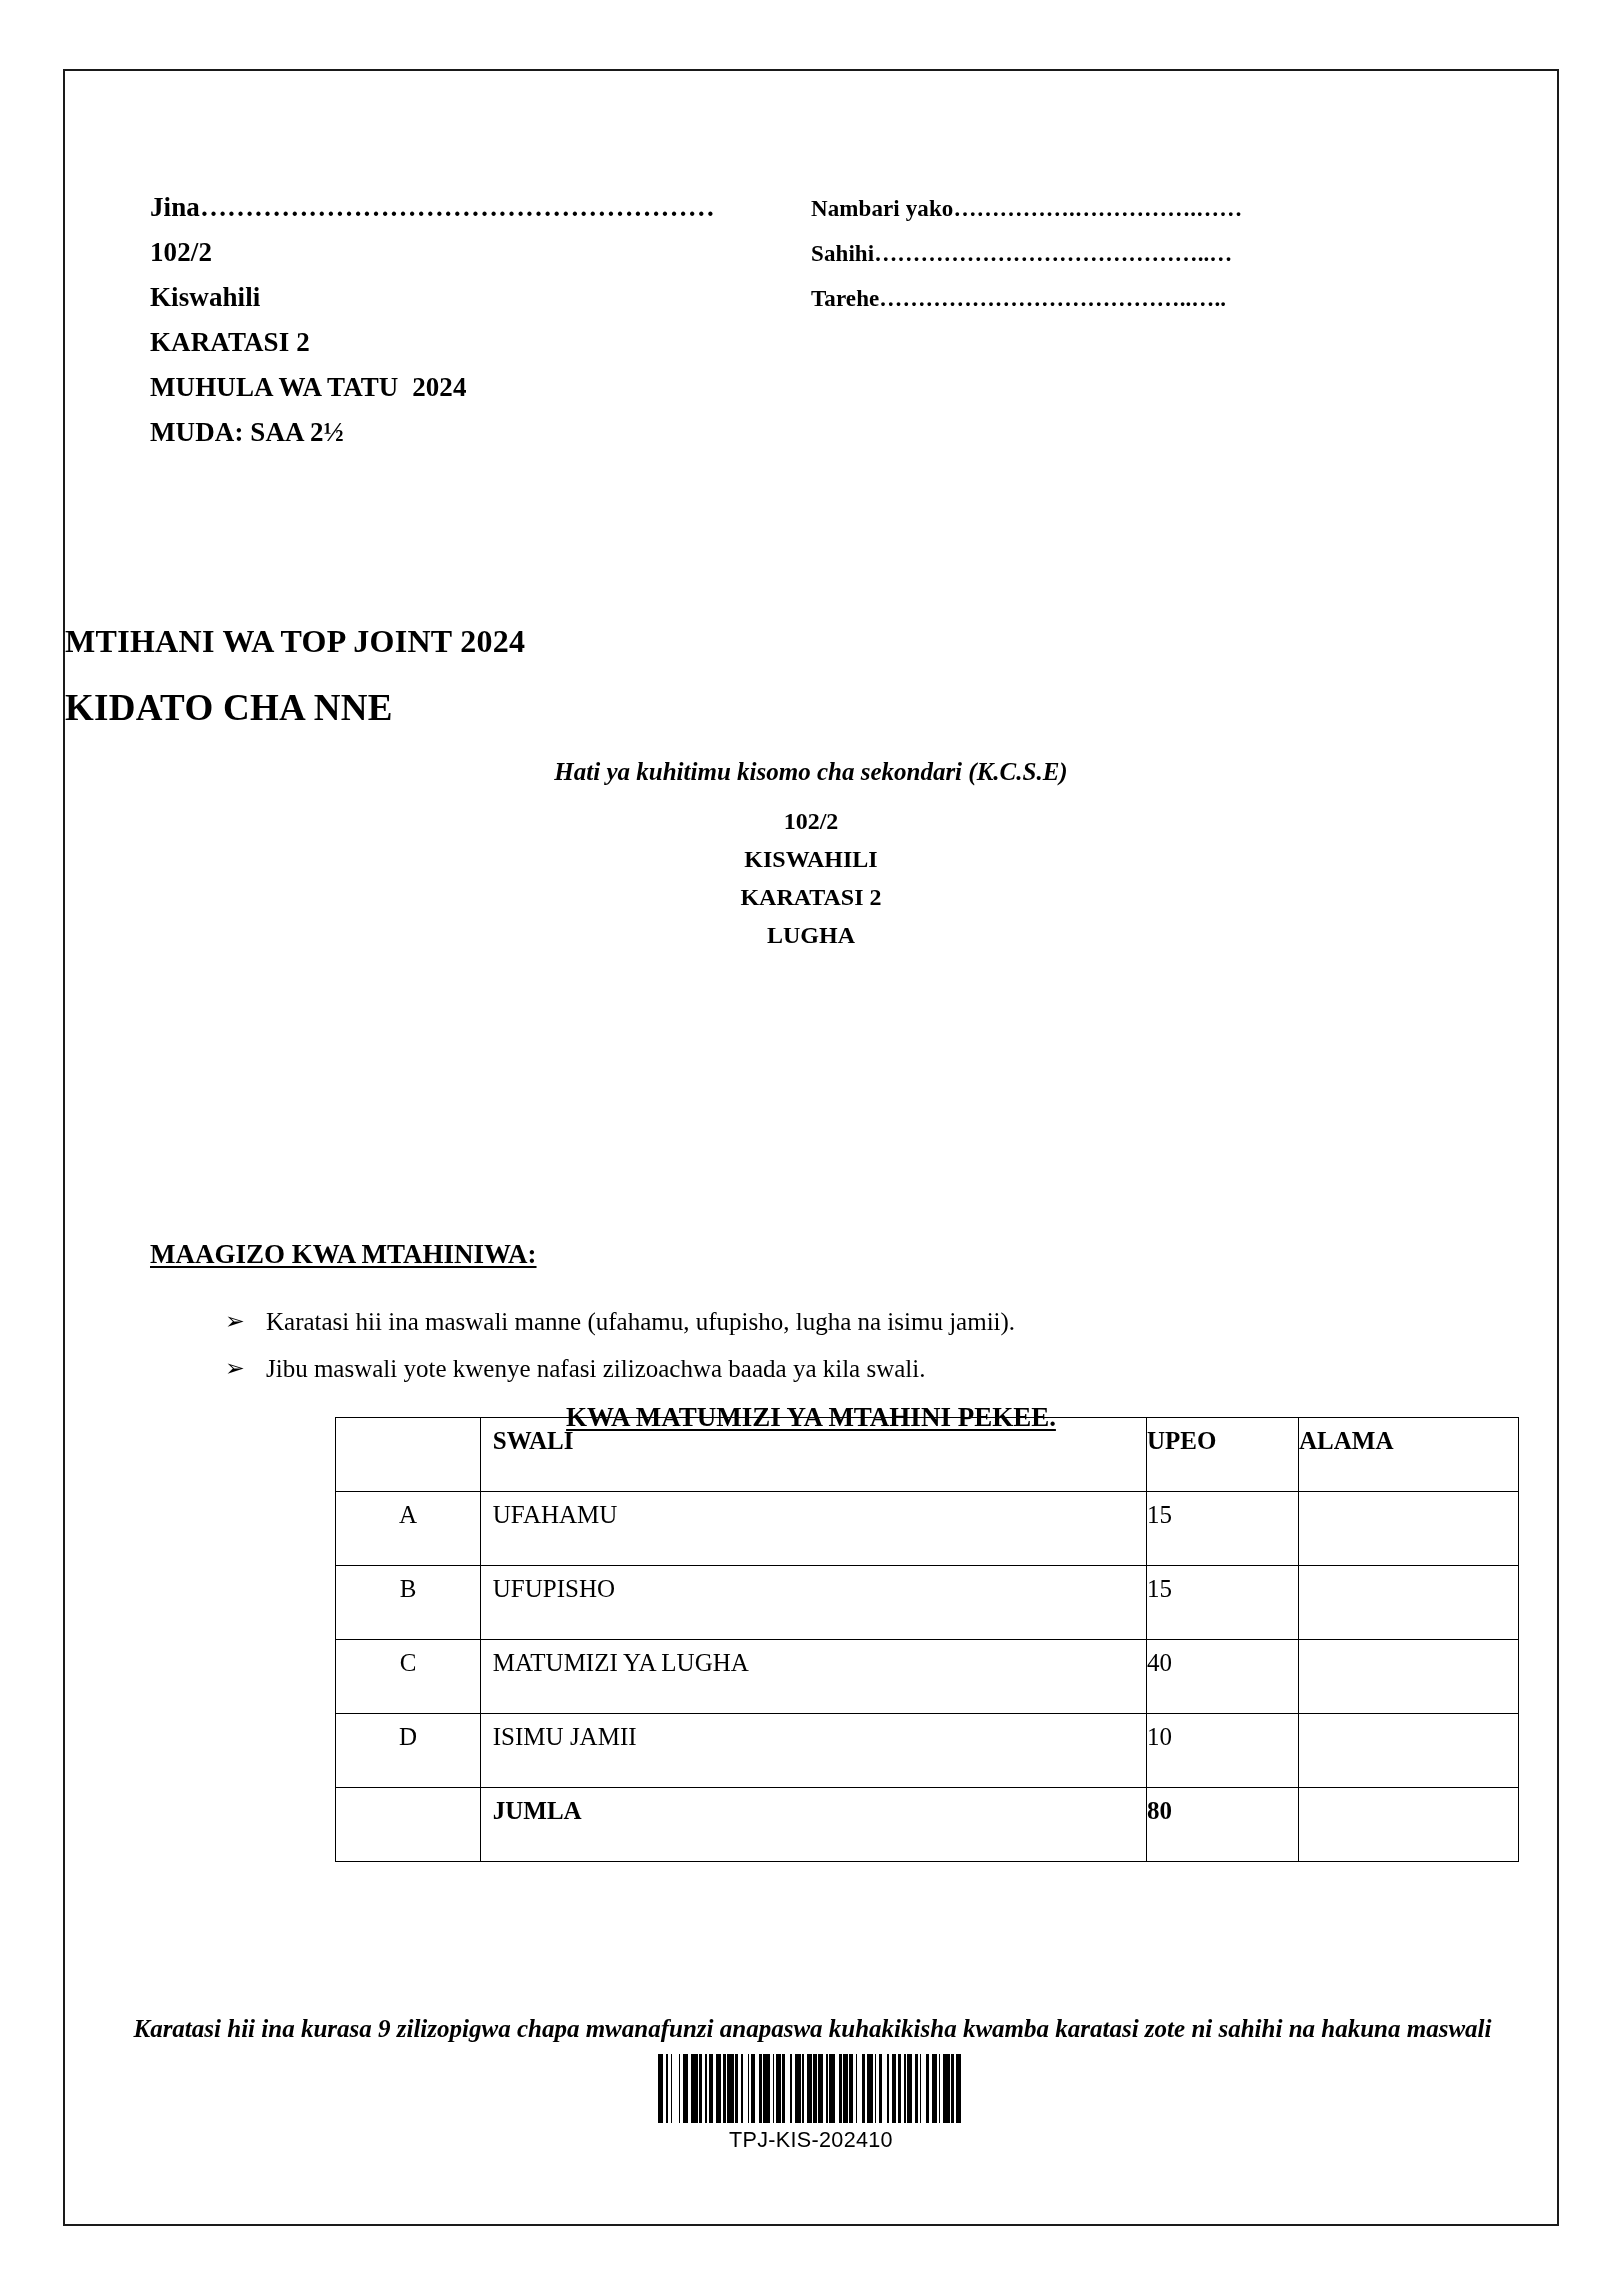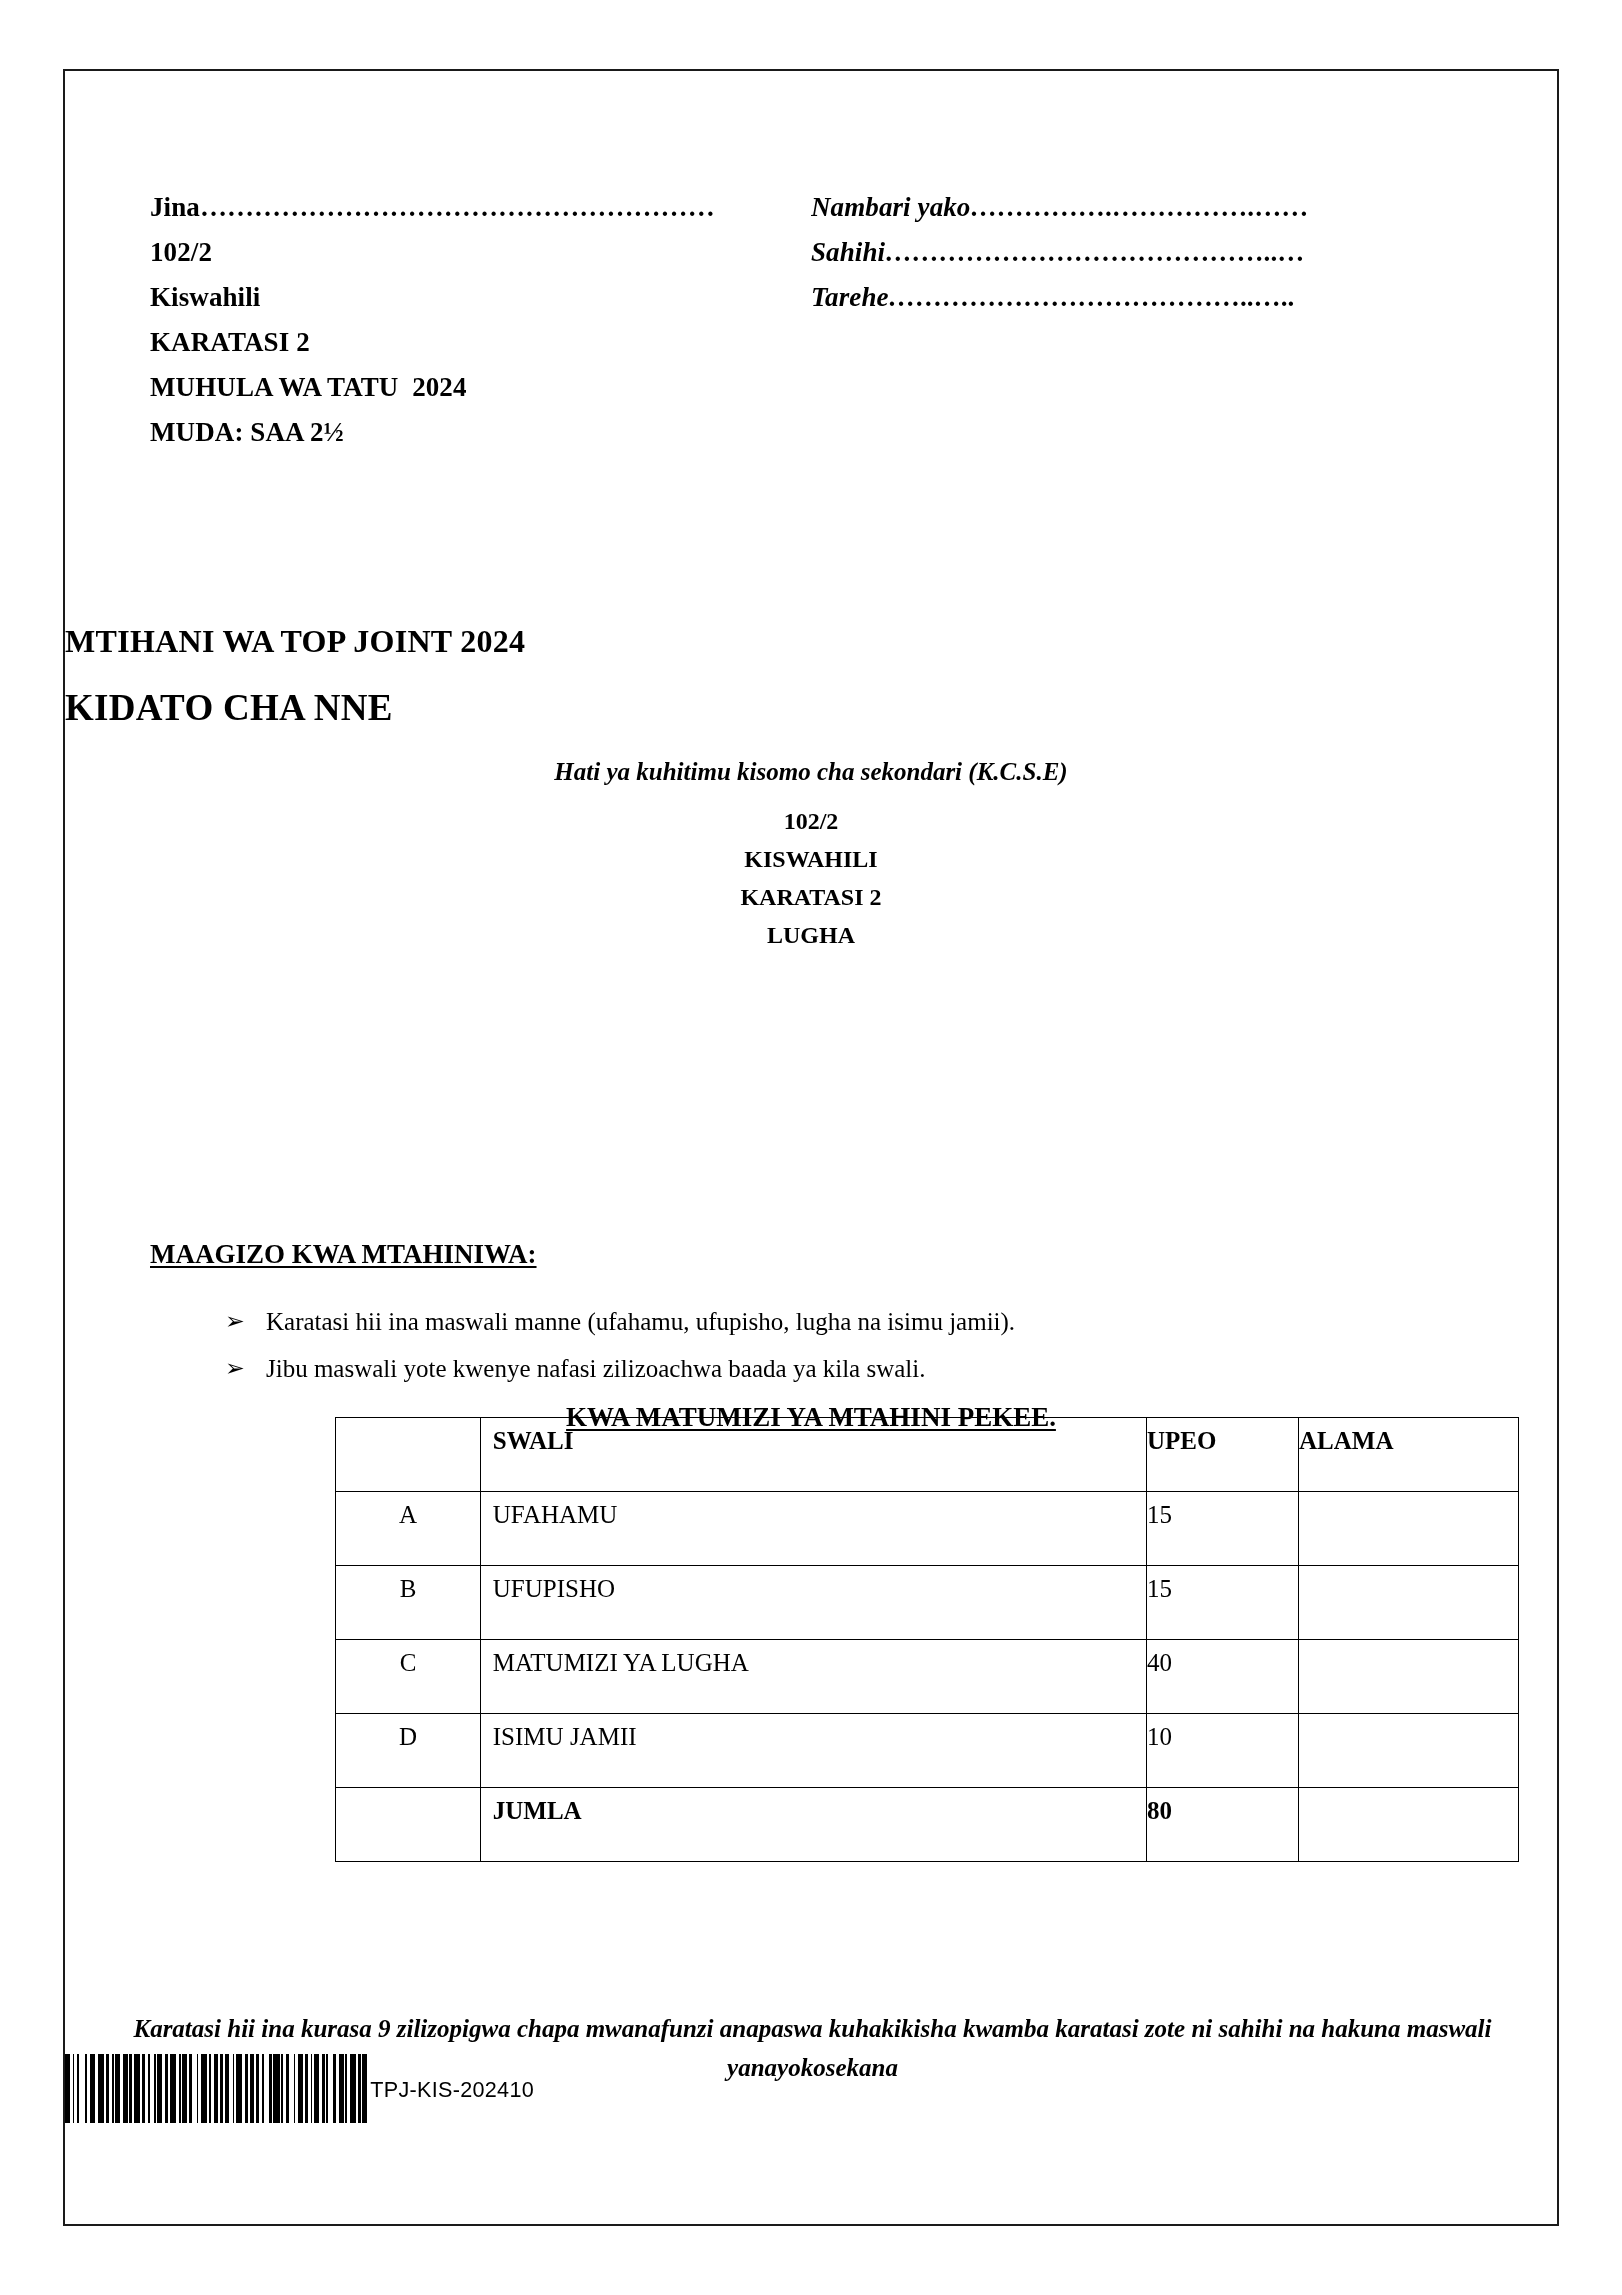--- a/index.html
+++ b/index.html
@@ -49,26 +49,25 @@
   }
   .header-left {
     width: 661px;
     font-size: 27px;
     font-weight: bold;
     letter-spacing: 0.1px;
     white-space: pre;
   }
   .header-right {
     width: 661px;
-    font-size: 27px;
+    font-size: 23px;
     font-weight: bold;
     letter-spacing: 0.1px;
     white-space: pre;
     overflow: hidden;
-    font-style: italic;
   }
 
   
   .title-main {
     position: absolute;
     left: 0;
     width: 100%;
     top: 552px;
     text-align: left;
     font-size: 32px;
@@ -190,20 +189,21 @@
     line-height: 39px;
   }
 
   
   .barcode-wrap {
     position: absolute;
     left: 0;
     width: 100%;
     top: 1983px;
     display: flex;
+    flex-direction: column;
     align-items: center;
   }
   .barcode-bars {
     display: flex;
     align-items: flex-end;
     height: 69px;
     background: #ffffff;
   }
   .barcode-bars i {
     display: block;

